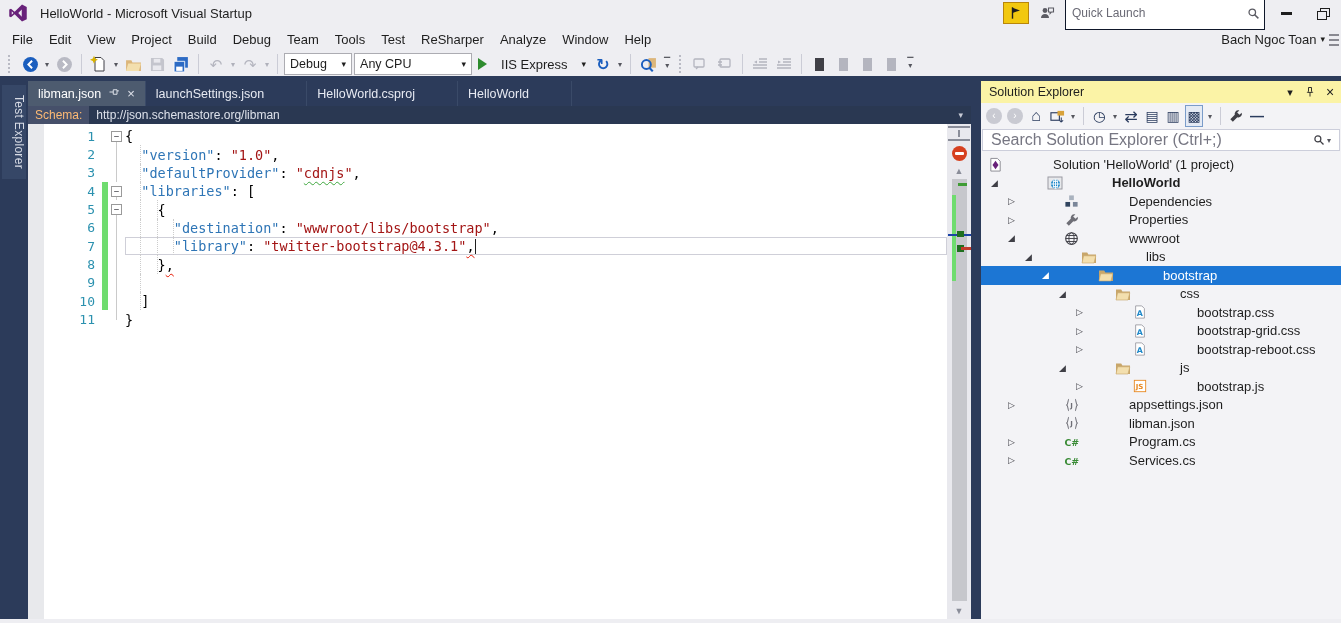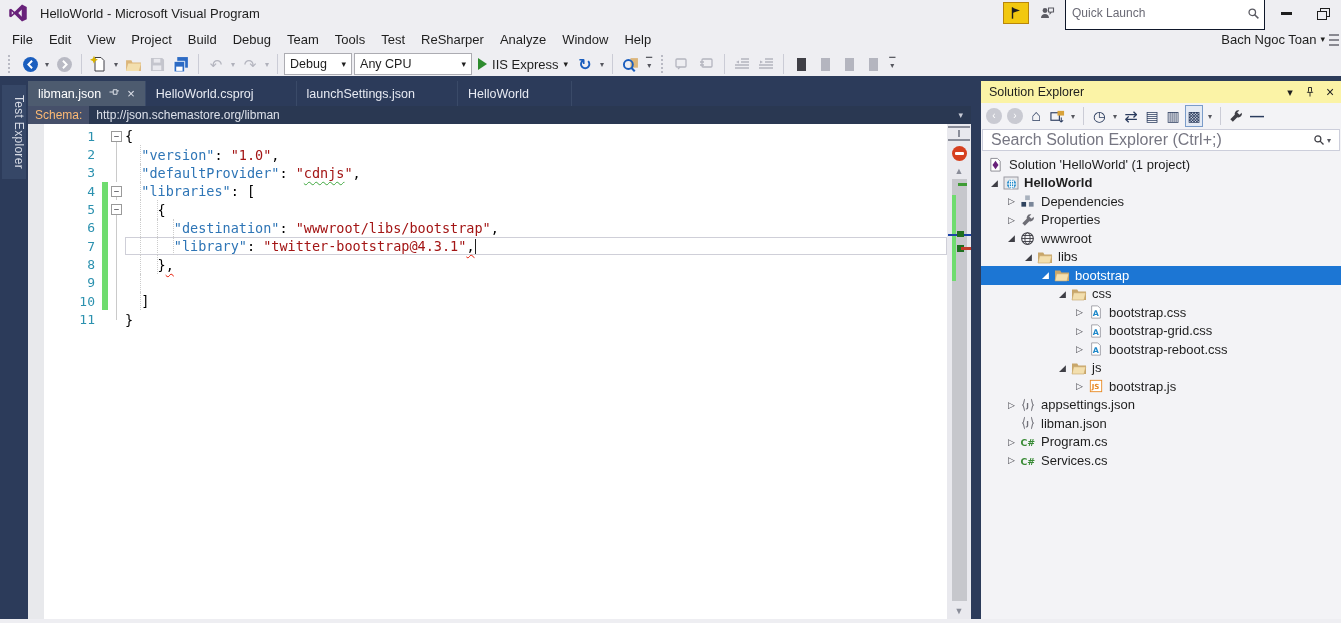--- a/index.html
+++ b/index.html
@@ -38,21 +38,21 @@
   .tbtn{height:24px;min-width:22px;display:flex;align-items:center;justify-content:center;padding:0 1px;}
   .tbtn svg{display:block;}
   .dd{font-size:8px;color:#55565E;padding:0 2px;}
   .dd.dis{color:#B0B1BB;}
   .glyph{font-size:15px;line-height:1;}
   .glyph.dis{color:#B4B5BF;}
   .combo{height:22px;background:#fff;border:1px solid #ACACB2;display:flex;align-items:center;padding:0 5px;gap:6px;font-size:12.5px;}
   .combo .caret{font-size:9px;}
   .combo.cfg{width:68px;}
   .combo.plat{width:118px;}
-  .run-btn{display:flex;align-items:center;gap:5px;padding:0 4px;height:24px;}
+  .run-btn{display:flex;align-items:center;gap:14px;padding:0 4px;height:24px;}
   .play{width:0;height:0;border-left:9px solid #2E8B2E;border-top:6px solid transparent;border-bottom:6px solid transparent;}
   .refresh{color:#1B5EBE;font-size:16px;font-weight:bold;}
   .bookmark{width:9px;height:13px;background:#3F3F46;}
   .bookmark.dis{background:#B4B5BF;}
   .overflow{display:flex;flex-direction:column;align-items:center;line-height:4px;color:#55565E;font-size:8px;padding:0 3px;}
   
   .main{display:flex;height:538px;background:#2C3B5A;}
   .left-strip{width:28px;background:#2C3B5A;display:flex;flex-direction:column;}
   .vtab{margin-top:4px;background:#364767;color:#D8DCE6;writing-mode:vertical-rl;font-size:12px;padding:10px 0;text-align:center;width:24px;align-self:center;letter-spacing:.3px;}
   .editor-col{flex:1;display:flex;flex-direction:column;min-width:0;}
@@ -114,40 +114,40 @@
   .se-title .ticons span{width:18px;height:18px;display:flex;align-items:center;justify-content:center;font-size:11px;color:#1E1E1E;}
   .se-toolbar{height:26px;display:flex;align-items:center;background:#F3F3F6;padding:0 4px;gap:3px;}
   .se-btn{height:22px;min-width:18px;display:flex;align-items:center;justify-content:center;color:#2B3C5E;font-size:14px;}
   .se-btn.boxed{border:1px solid #7A9CC9;background:#E4EAF4;}
   .se-sep{width:1px;height:18px;background:#CBCCD6;margin:0 3px;}
   .nav-circ{width:16px;height:16px;border-radius:50%;background:#C9CAD2;color:#fff;display:flex;align-items:center;justify-content:center;font-size:10px;line-height:1;}
   .se-search{height:22px;margin:0 1px;background:#FFFFFF;border:1px solid #CCCEDB;display:flex;align-items:center;padding:0 6px;}
   .se-search input{flex:1;border:0;outline:none;font-size:16px;font-family:inherit;color:#777;background:transparent;min-width:0;}
   .se-search input::placeholder{color:#767682;}
   .se-tree{flex:1;padding-top:4px;overflow:hidden;background:#F3F3F6;font-size:13px;}
-  .tree-row{height:18.5px;display:flex;align-items:center;white-space:nowrap;}
+  .tree-row{height:18.5px;display:flex;align-items:center;white-space:nowrap;gap:44px;}
   .tree-row.selected{background:var(--sel-blue);color:#FFFFFF;}
   .tree-row .exp{width:15px;flex:none;font-size:9px;color:#3F3F46;display:inline-flex;justify-content:center;}
   .tree-row.selected .exp{color:#FFFFFF;}
   .tree-row .nicon{width:17px;height:16px;flex:none;display:inline-flex;align-items:center;justify-content:center;margin-right:5px;}
   .tree-row .lbl.bold{font-weight:bold;}
   svg{overflow:visible;}
 </style>
 </head>
 <body>
 
 <div id="window">
 
   <div class="titlebar">
     <span class="vs-logo">
       <svg viewBox="0 0 16 16" width="20" height="20">
           <path d="M11.2 1.2 5.3 6.9 2.4 4.6 1 5.2v5.6l1.4.6 2.9-2.3 5.9 5.7 3.8-1.9V3.1L11.2 1.2zM3 9.4V6.6L4.4 8 3 9.4zm8 1.5L8.2 8 11 5.1v5.8z" fill="#68217A"></path>
         </svg>
     </span>
-    <span class="app-title">HelloWorld - Microsoft Visual Program</span>
+    <span class="app-title">HelloWorld - Microsoft Visual Startup</span>
     <span class="tb-right">
       <span class="flag-btn">
         <svg viewBox="0 0 16 16" width="14" height="14">
             <path d="M4 1.5v13" stroke="#1E1E1E" stroke-width="1.6"></path>
             <path d="M4 2l8.5 3L4 8z" fill="#1E1E1E"></path>
           </svg>
       </span>
       <span class="fb-btn">
         <svg viewBox="0 0 16 16" width="16" height="16">
             <circle cx="6" cy="5.5" r="2.4" fill="#5B5B63"></circle>
@@ -310,24 +310,24 @@
     <div class="editor-col">
       <div class="tabstrip" id="tabstrip">
           <div class="tab active">
             <span class="tlbl">libman.json</span>
             <span class="pin"><svg viewBox="0 0 16 16" width="12" height="12">
                 <path d="M2 8h5M7 5h5v6H7zM12 6.5h2.5" fill="none" stroke="#E7EAF2" stroke-width="1.3"></path>
               </svg></span>
             <span class="x">×</span>
           </div>
           <div class="tab inactive">
+            <span class="tlbl">launchSettings.json</span>
+          </div>
+          <div class="tab inactive">
             <span class="tlbl">HelloWorld.csproj</span>
-          </div>
-          <div class="tab inactive">
-            <span class="tlbl">launchSettings.json</span>
           </div>
           <div class="tab inactive">
             <span class="tlbl">HelloWorld</span>
           </div>
         </div>
 
       <div class="schemabar">
         <span class="schema-label">Schema:</span>
         <span class="schema-url">http://json.schemastore.org/libman</span>
         <span class="schema-dd">▾</span>

